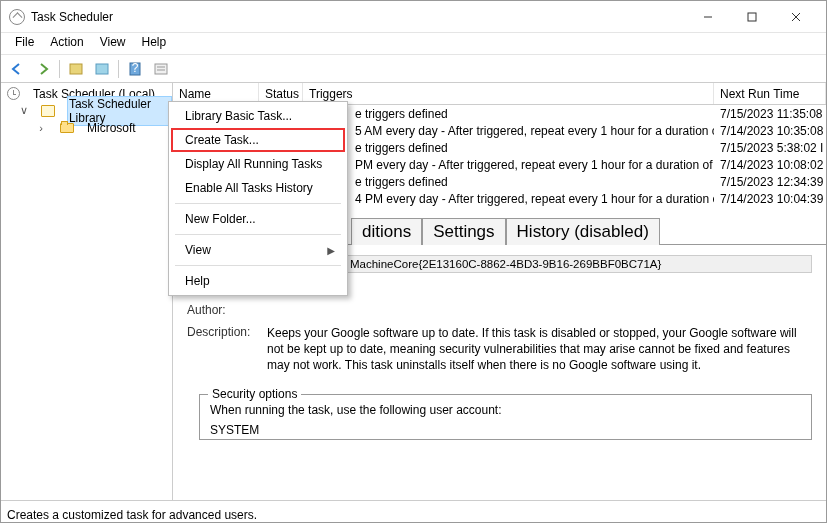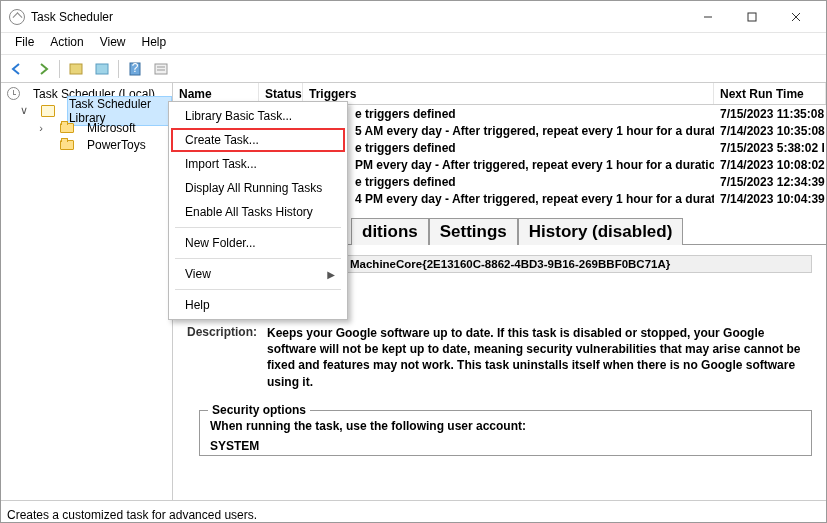--- a/index.html
+++ b/index.html
@@ -28,21 +28,21 @@
 .tree-row .ticon { width: 16px; height: 14px; display: flex; align-items: center; justify-content: center; }
 .folder-ico { width: 14px; height: 10px; background: #ffe08a; border: 1px solid #d4a017; border-radius: 1px; position: relative; }
 .folder-ico::before { content: ""; position: absolute; top: -3px; left: 0; width: 5px; height: 3px; background: #ffe08a; border: 1px solid #d4a017; border-bottom: none; border-radius: 1px 1px 0 0; }
 .lib-ico { width: 14px; height: 12px; background: #fff8d6; border: 1px solid #d4a017; border-radius: 1px; }
 .clock-ico { width: 13px; height: 13px; border: 1px solid #888; border-radius: 50%; position: relative; }
 .clock-ico::after { content: ""; position: absolute; top: 2px; left: 5.5px; width: 1px; height: 4px; background: #888; }
 .clock-ico::before { content: ""; position: absolute; top: 5.5px; left: 5.5px; width: 3px; height: 1px; background: #888; }
 .indent1 { padding-left: 18px; }
 .indent2 { padding-left: 34px; }
 
-.right { flex: 1; display: flex; flex-direction: column; overflow: hidden; font-weight: bold; }
+.right { flex: 1; display: flex; flex-direction: column; overflow: hidden; }
 .list-header { height: 22px; display: flex; align-items: center; border-bottom: 1px solid #ccc; background: #fff; }
 .lh-col { padding: 0 6px; border-right: 1px solid #e5e5e5; height: 100%; display: flex; align-items: center; }
 .list-body { flex: 0 0 auto; overflow: hidden; }
 .list-row { display: flex; height: 17px; align-items: center; }
 .lr-trigger { padding-left: 8px; white-space: nowrap; overflow: hidden; flex: 1; }
 .lr-next { width: 112px; padding-left: 6px; white-space: nowrap; }
 
 .tabs { display: flex; gap: 0; padding: 4px 8px 0 8px; border-bottom: 1px solid #999; margin-top: 6px; }
 .tab { padding: 3px 10px; border: 1px solid #999; border-bottom: none; background: #f4f4f4; position: relative; top: 1px; font-size: 17px; }
 
@@ -155,27 +155,20 @@
         </span>
       <span class="label">Task Scheduler Library</span>
     </div>
     <div class="tree-row indent2">
       <span class="exp">›</span>
       <span class="ticon">
           <span class="folder-ico"></span>
         </span>
       <span class="label">Microsoft</span>
     </div>
-    <div class="tree-row indent2">
-      <span class="exp"></span>
-      <span class="ticon">
-          <span class="folder-ico"></span>
-        </span>
-      <span class="label">PowerToys</span>
-    </div>
   </div>
 
   <div class="right">
     <div class="list-header">
       <div class="lh-col col-name">Name</div>
       <div class="lh-col col-status">Status</div>
       <div class="lh-col col-triggers">Triggers</div>
       <div class="lh-col col-next">Next Run Time</div>
     </div>
     <div class="list-body">
@@ -241,23 +234,20 @@
 </div>
 
 <div class="ctxmenu">
   <div class="ctx-item">
       <span>Library Basic Task...</span>
     </div>
   <div class="ctx-item hl">
       <span>Create Task...</span>
     </div>
   <div class="ctx-item">
-      <span>Import Task...</span>
-    </div>
-  <div class="ctx-item">
       <span>Display All Running Tasks</span>
     </div>
   <div class="ctx-item">
       <span>Enable All Tasks History</span>
     </div>
   <div class="ctx-sep"></div>
   <div class="ctx-item">
       <span>New Folder...</span>
     </div>
   <div class="ctx-sep"></div>

